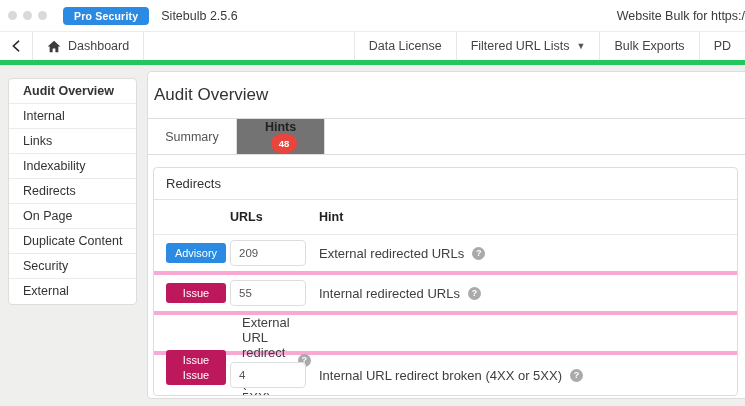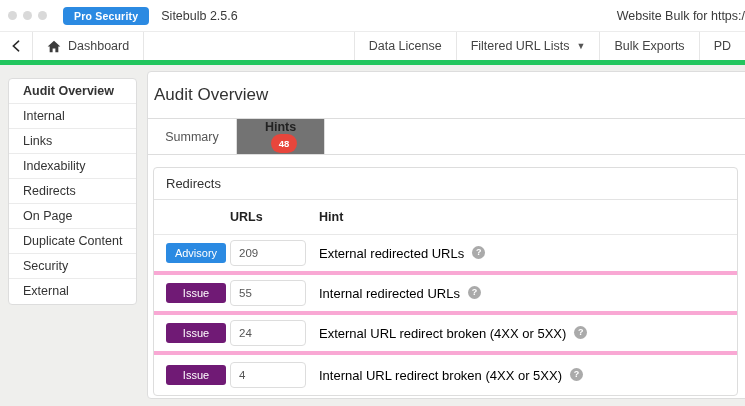--- a/index.html
+++ b/index.html
@@ -79,27 +79,27 @@
   .t-head { height:35px; border-bottom:1px solid #e8e8e8; }
   .t-head .col-label { font-size:12.5px; font-weight:bold; color:#222; }
   .t-head .col-hint { padding-left:12px; }
   .t-row { height:40px; border-bottom:4px solid #f9a8d4; }
   .t-row:last-child { border-bottom:none; }
   .sev-badge {
     width:60px; height:20px; border-radius:3px; color:#fff; font-size:11px;
     display:inline-flex; align-items:center; justify-content:center; cursor:default;
   }
   .sev-badge.advisory { background:#2b8ae2; }
-  .sev-badge.issue { background:#701a75; }
+  .sev-badge.issue { background:#be185d; }
   .urls-input {
     width:76px; height:26px; border:1px solid #ddd; border-radius:4px;
     font-family:"Liberation Sans", sans-serif; font-size:11.5px; color:#555;
     padding-left:8px; outline:none; background:#fff;
   }
-  .hint-cell { padding-left:12px; font-size:13px; color:#000000; display:flex; align-items:flex-start; }
+  .hint-cell { padding-left:12px; font-size:13px; color:#404040; display:flex; align-items:center; }
   .help-icon {
     margin-left:8px; width:13px; height:13px; border-radius:50%; background:#aaa;
     color:#fff; font-size:9px; font-weight:bold; display:inline-flex;
     align-items:center; justify-content:center; flex:none;
   }
   .help-icon::before { content:"?"; }
   svg { display:block; }
 </style>
 </head>
 <body>
@@ -200,21 +200,20 @@
         <span><span class="sev-badge issue">Issue</span></span>
         <input class="urls-input" value="55" style="">
         <span class="hint-cell">
           <span>Internal redirected URLs</span>
           <span class="help-icon"></span>
         </span>
       </div>
 
       <div class="t-grid t-row">
         <span><span class="sev-badge issue">Issue</span></span>
-        <input class="urls-input" value="24" style="">
         <span class="hint-cell">
           <span>External URL redirect broken (4XX or 5XX)</span>
           <span class="help-icon"></span>
         </span>
       </div>
 
       <div class="t-grid t-row">
         <span><span class="sev-badge issue">Issue</span></span>
         <input class="urls-input" value="4" style="">
         <span class="hint-cell">

